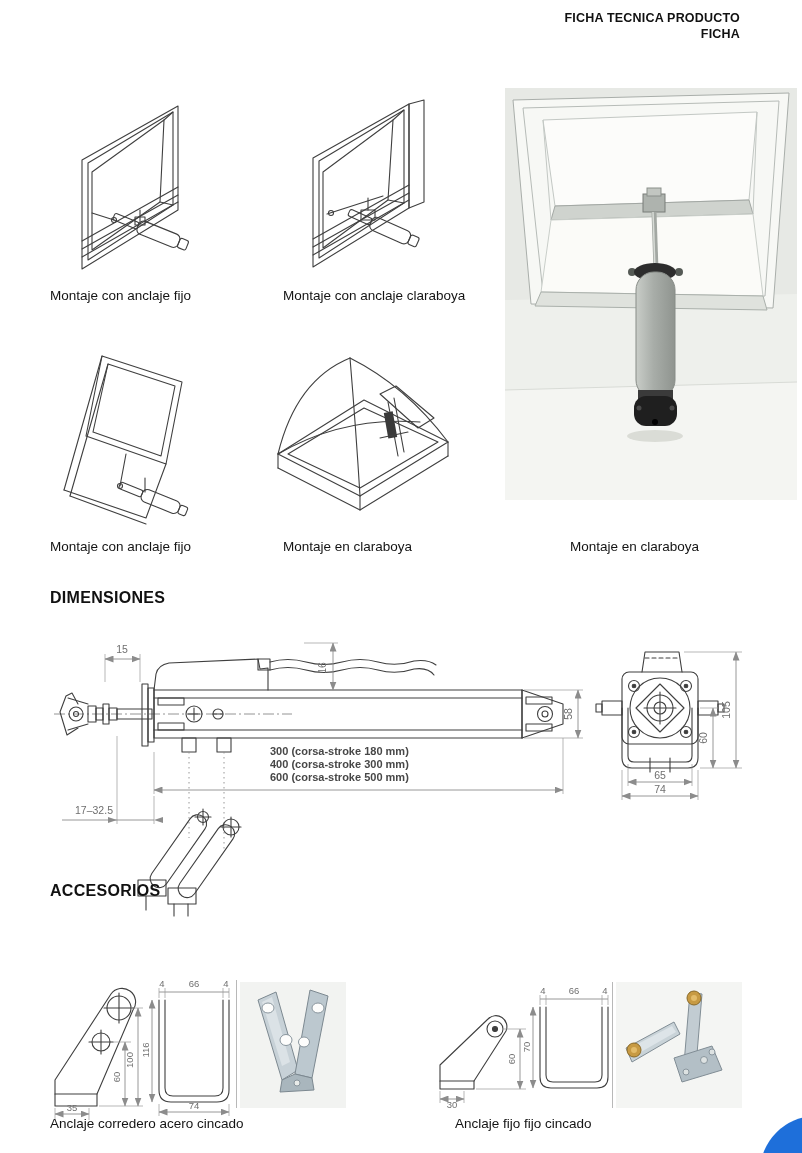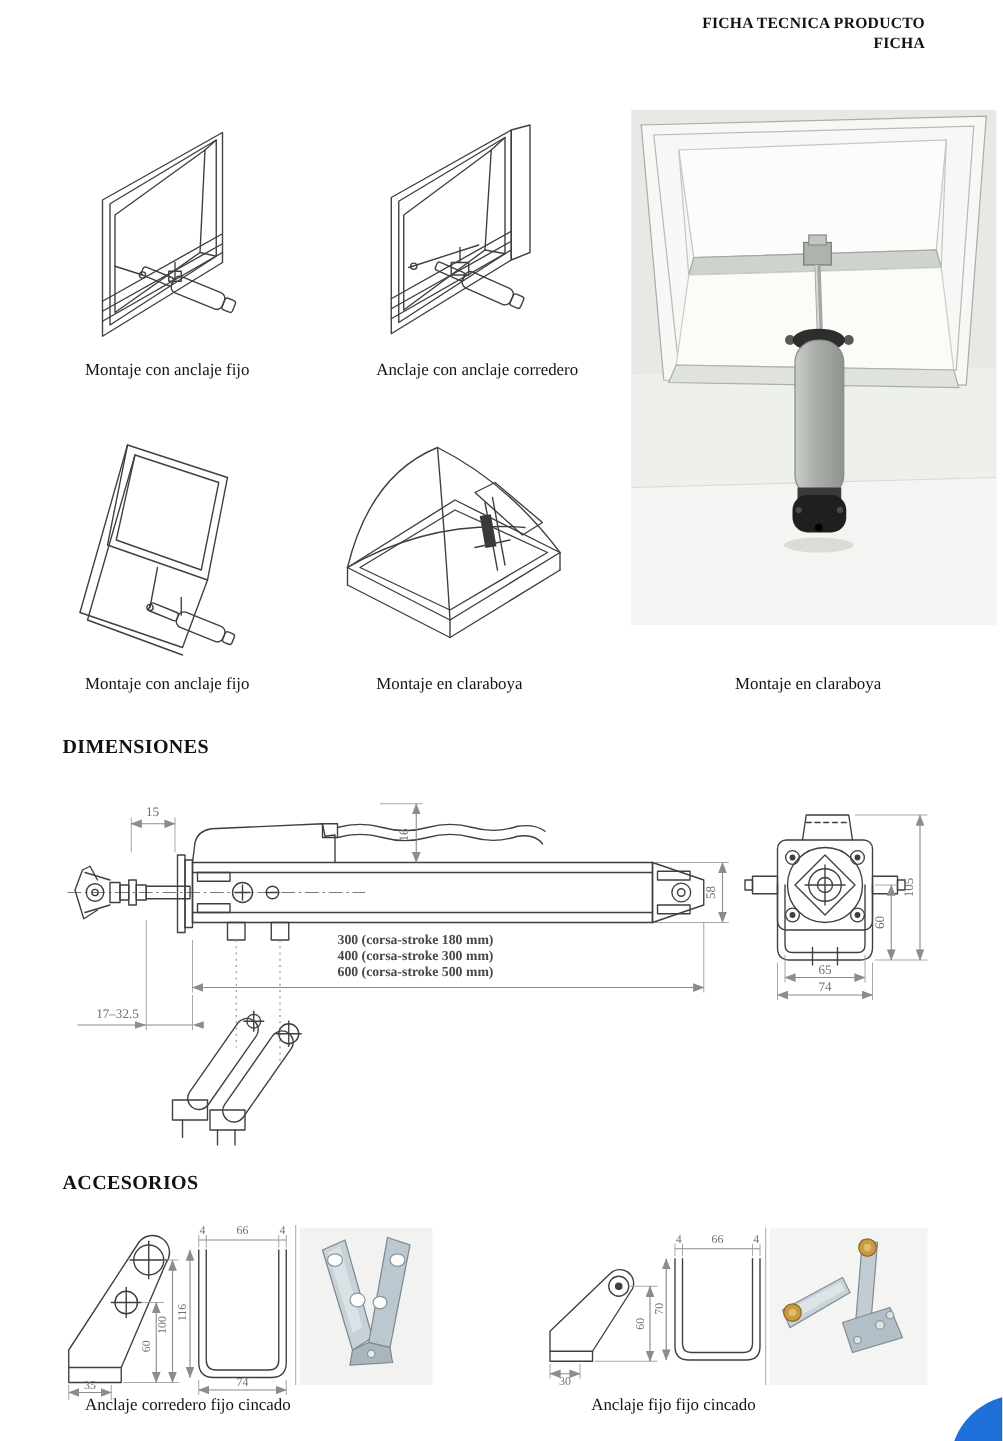--- a/index.html
+++ b/index.html
@@ -1,25 +1,25 @@
 <!DOCTYPE html>
 <html><head>
 <meta charset="utf-8">
 <style>
   * { margin:0; padding:0; box-sizing:border-box; }
   html,body { background:#ffffff; }
   .page {
     position:relative; width:802px; height:1153px; background:#ffffff;
-    overflow:hidden; font-family:Liberation Serif, serif; color:#1a1a1a;
+    overflow:hidden; font-family:Liberation Sans, sans-serif; color:#1a1a1a;
   }
   .hdr {
     position:absolute; top:10px; right:62px; text-align:right;
     font-weight:bold; font-size:12.5px; line-height:16px; letter-spacing:.2px; color:#111;
   }
-  .cap { position:absolute; font-size:13.5px; color:#141414; white-space:nowrap;margin-left:18px; }
+  .cap { position:absolute; font-size:13.5px; color:#141414; white-space:nowrap; }
   .h2  { position:absolute; font-size:16px; font-weight:bold; letter-spacing:.3px; color:#111; }
   svg.fig { position:absolute; overflow:visible; }
   .vdiv { position:absolute; width:1px; background:#b8b8b8; }
   .corner {
     position:absolute; left:760px; top:1116px; width:112px; height:112px;
     border-radius:50%; background:#1e6fda;
   }
   
   .draw { stroke:#3f3f3f; fill:none; stroke-width:1.1; stroke-linejoin:round; stroke-linecap:round; }
   .dim  { stroke:#8c8c8c; fill:none; stroke-width:.9; }
@@ -123,21 +123,21 @@
       <rect x="133" y="302" width="35" height="10" fill="#3a3a3a"></rect>
       <rect x="129" y="308" width="43" height="30" rx="12" fill="#1f1f1f"></rect>
       <circle cx="134" cy="320" r="2.5" fill="#4a4a4a"></circle>
       <circle cx="167" cy="320" r="2.5" fill="#4a4a4a"></circle>
       <circle cx="150" cy="334" r="3" fill="#000"></circle>
       <ellipse cx="150" cy="348" rx="28" ry="6" fill="#dadcd6"></ellipse>
     </g>
   </svg>
 
   <div class="cap" style="left:50px; top:288px;">Montaje con anclaje fijo</div>
-  <div class="cap" style="left:283px; top:288px;">Anclaje con anclaje corredero</div>
+  <div class="cap" style="left:283px; top:288px;">Montaje con anclaje claraboya</div>
 
   <svg class="fig" style="left:50px; top:342px;" width="195" height="180" viewBox="0 0 195 180">
     <g class="draw">
       <polygon points="52,14 132,40 116,122 36,94"></polygon>
       <polygon points="58,22 125,44 111,114 43,90"></polygon>
       <line x1="52" y1="14" x2="14" y2="148"></line>
       <line x1="58" y1="22" x2="20" y2="154"></line>
       <polyline points="14,148 96,176 116,122"></polyline>
       <polyline points="20,154 96,182"></polyline>
     </g>
@@ -339,21 +339,21 @@
       <line class="dim" x1="36" y1="142" x2="100" y2="142" marker-start="url(#ev-as)" marker-end="url(#ev-ae)"></line>
       <text class="dimtxt" x="68" y="139" text-anchor="middle">65</text>
 
       <line class="ext" x1="30" y1="130" x2="30" y2="160"></line>
       <line class="ext" x1="106" y1="130" x2="106" y2="160"></line>
       <line class="dim" x1="30" y1="156" x2="106" y2="156" marker-start="url(#ev-as)" marker-end="url(#ev-ae)"></line>
       <text class="dimtxt" x="68" y="153" text-anchor="middle">74</text>
     </g>
   </svg>
 
-  <div class="h2" style="left:50px; top:938px;">ACCESORIOS</div>
+  <div class="h2" style="left:50px; top:882px;">ACCESORIOS</div>
 
   <svg class="fig" style="left:45px; top:980px;" width="100" height="142" viewBox="0 0 100 142">
     <defs>
       <marker id="b1-ae" markerWidth="9" markerHeight="7" refX="8.5" refY="3.5" orient="auto" markerUnits="userSpaceOnUse">
           <path d="M0,0L9,3.5L0,7Z" fill="#8c8c8c"></path>
         </marker>
       <marker id="b1-as" markerWidth="9" markerHeight="7" refX="0.5" refY="3.5" orient="auto" markerUnits="userSpaceOnUse">
           <path d="M9,0L0,3.5L9,7Z" fill="#8c8c8c"></path>
         </marker>
     </defs>
@@ -496,18 +496,18 @@
     </g>
     <circle cx="18" cy="68" r="7" fill="#c79a43" stroke="#8a6a28"></circle>
     <circle cx="18" cy="68" r="3" fill="#e3bc6a"></circle>
     <circle cx="78" cy="16" r="7" fill="#c79a43" stroke="#8a6a28"></circle>
     <circle cx="78" cy="16" r="3" fill="#e3bc6a"></circle>
     <circle cx="88" cy="78" r="3.5" fill="#dde2e2" stroke="#8a969e"></circle>
     <circle cx="96" cy="70" r="3" fill="#dde2e2" stroke="#8a969e"></circle>
     <circle cx="70" cy="90" r="3" fill="#dde2e2" stroke="#8a969e"></circle>
   </svg>
 
-  <div class="cap" style="left:50px; top:1116px;">Anclaje corredero fijo cincado</div>
+  <div class="cap" style="left:50px; top:1116px;">Anclaje corredero acero cincado</div>
   <div class="cap" style="left:455px; top:1116px;">Anclaje fijo fijo cincado</div>
 
   <div class="corner"></div>
 
 </div>
 
 </body></html>

